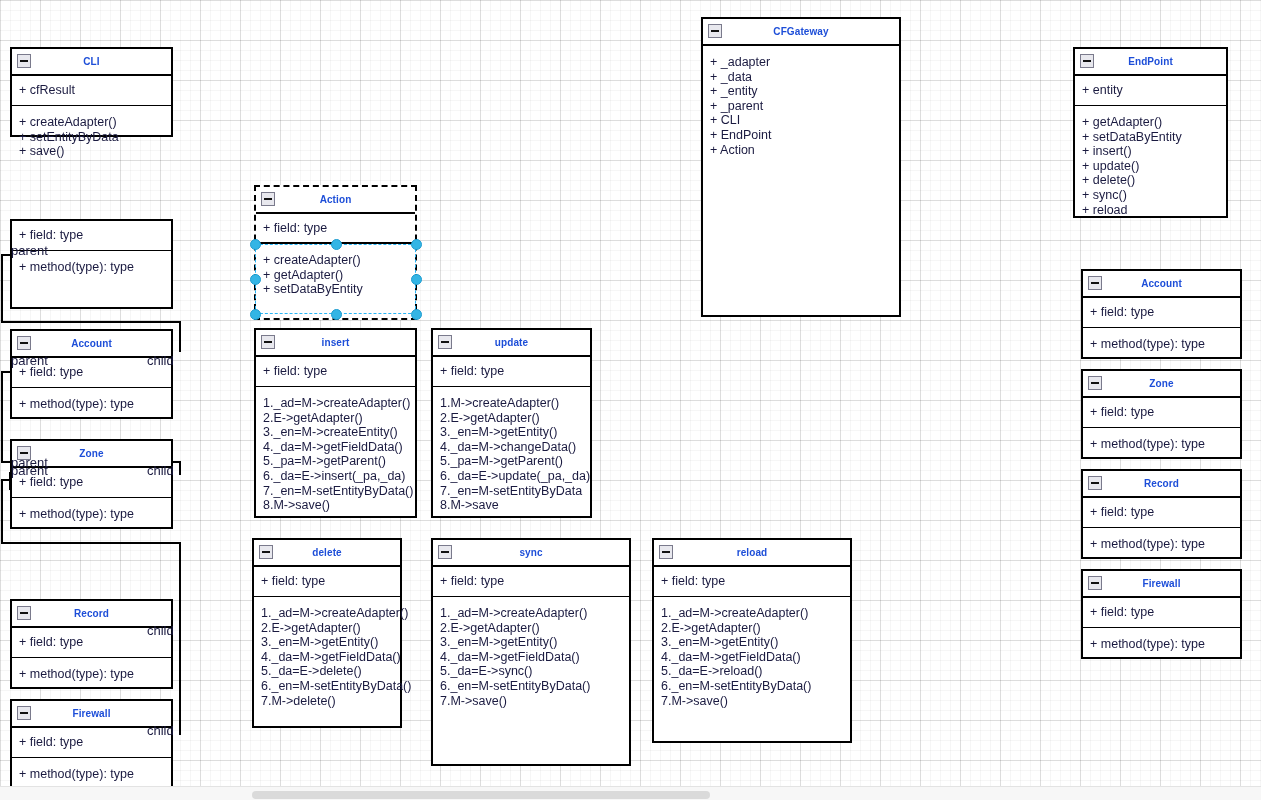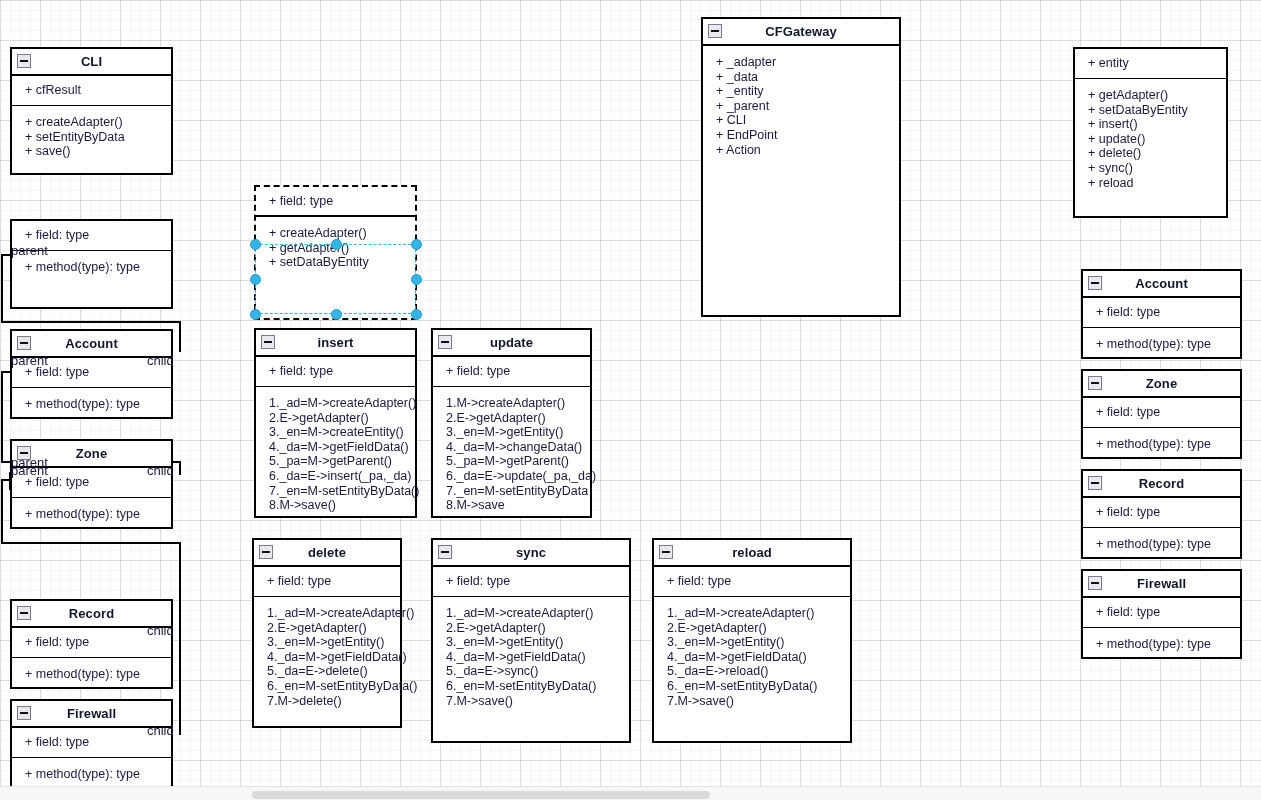--- a/index.html
+++ b/index.html
@@ -34,39 +34,39 @@
     z-index: 5;
   }
   .uml .hdr {
     position: relative;
     height: 27px;
     border-bottom: 2px solid #000000;
     display: flex; align-items: center; justify-content: center;
   }
   .uml .hdr .title {
     font-weight: bold;
-    font-size: 13px;
-    color: #0f172a;
+    font-size: 10px;
+    color: #1d4ed8;
     letter-spacing: .1px;
   }
   .collapse-icon {
     position: absolute; left: 5px; top: 5px;
     width: 14px; height: 14px;
     background: #e8e8ee;
     border: 1px solid #7a7a8c;
     display: block;
   }
   .collapse-icon::after {
     content: "";
     position: absolute; left: 2px; top: 5px;
     width: 8px; height: 2px;
     background: #111;
   }
   .uml .sec {
-    padding: 5px 6px 5px 13px;
+    padding: 5px 6px 5px 7px;
     line-height: 14.6px;
     border-bottom: 1.5px solid #000000;
   }
   .uml .sec:last-child { border-bottom: none; }
   .uml .sec .row { white-space: nowrap; }
   .uml .sec.pad-top { padding-top: 9px; }
   .uml .sec.fields { min-height: 30px; display: flex; align-items: center; }
 
   
   .uml.selected { border: 2px dashed #000000; }
@@ -126,21 +126,21 @@
 
     <path d="M 10,372 L 2,372 L 2,462 L 180,462 L 180,475"></path>
 
     <path d="M 10,480 L 2,480 L 2,543 L 180,543 L 180,622"></path>
 
     <path d="M 180,622 L 180,735"></path>
 
     <path d="M 10,472 L 10,490"></path>
   </svg>
 
-  <div class="uml" style="left:10px; top:47px; width:163px; height:128px;">
+  <div class="uml" style="left:10px; top:47px; width:163px; height:90px;">
     <div class="hdr">
       <span class="collapse-icon"></span>
       <span class="title">CLI</span>
     </div>
     <div class="sec fields">
       <div class="row">+ cfResult</div>
     </div>
     <div class="sec pad-top">
       <div class="row">+ createAdapter()</div>
       <div class="row">+ setEntityByData</div>
@@ -211,20 +211,24 @@
     <div class="sec fields">
       <div class="row">+ field: type</div>
     </div>
     <div class="sec pad-top">
       <div class="row">+ method(type): type</div>
     </div>
   </div>
   <div class="edge-label" style="left:147px; top:723px;">child</div>
 
   <div class="uml selected" style="left:254px; top:185px; width:163px; height:135px;">
+    <div class="hdr" style="border-bottom:2px solid #000;">
+      <span class="collapse-icon"></span>
+      <span class="title">Action</span>
+    </div>
     <div class="sec fields" style="border-bottom:2px solid #000;">
       <div class="row">+ field: type</div>
     </div>
     <div class="sec pad-top">
       <div class="row">+ createAdapter()</div>
       <div class="row">+ getAdapter()</div>
       <div class="row">+ setDataByEntity</div>
     </div>
   </div>
 
@@ -290,21 +294,21 @@
       <div class="row">1._ad=M-&gt;createAdapter()</div>
       <div class="row">2.E-&gt;getAdapter()</div>
       <div class="row">3._en=M-&gt;getEntity()</div>
       <div class="row">4._da=M-&gt;getFieldData()</div>
       <div class="row">5._da=E-&gt;delete()</div>
       <div class="row">6._en=M-setEntityByData()</div>
       <div class="row">7.M-&gt;delete()</div>
     </div>
   </div>
 
-  <div class="uml" style="left:431px; top:538px; width:200px; height:205px;">
+  <div class="uml" style="left:431px; top:538px; width:200px; height:228px;">
     <div class="hdr">
       <span class="collapse-icon"></span>
       <span class="title">sync</span>
     </div>
     <div class="sec fields">
       <div class="row">+ field: type</div>
     </div>
     <div class="sec pad-top">
       <div class="row">1._ad=M-&gt;createAdapter()</div>
       <div class="row">2.E-&gt;getAdapter()</div>
@@ -345,20 +349,24 @@
       <div class="row">+ _data</div>
       <div class="row">+ _entity</div>
       <div class="row">+ _parent</div>
       <div class="row">+ CLI</div>
       <div class="row">+ EndPoint</div>
       <div class="row">+ Action</div>
     </div>
   </div>
 
   <div class="uml" style="left:1073px; top:47px; width:155px; height:171px;">
+    <div class="hdr">
+      <span class="collapse-icon"></span>
+      <span class="title">EndPoint</span>
+    </div>
     <div class="sec fields">
       <div class="row">+  entity</div>
     </div>
     <div class="sec pad-top">
       <div class="row">+ getAdapter()</div>
       <div class="row">+ setDataByEntity</div>
       <div class="row">+ insert()</div>
       <div class="row">+ update()</div>
       <div class="row">+ delete()</div>
       <div class="row">+ sync()</div>

